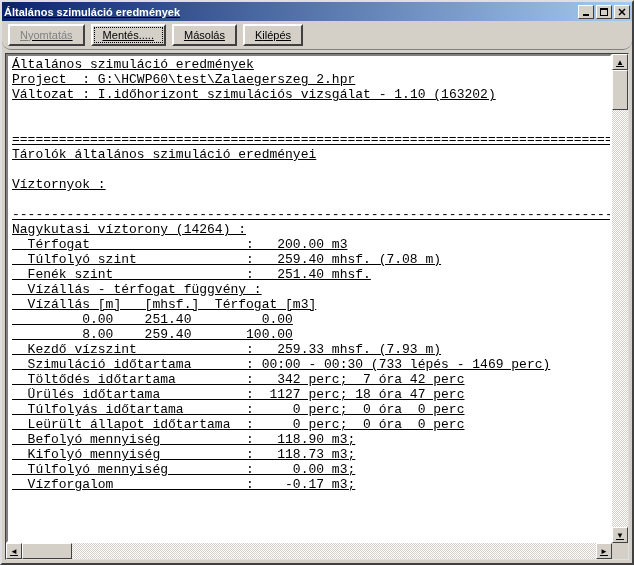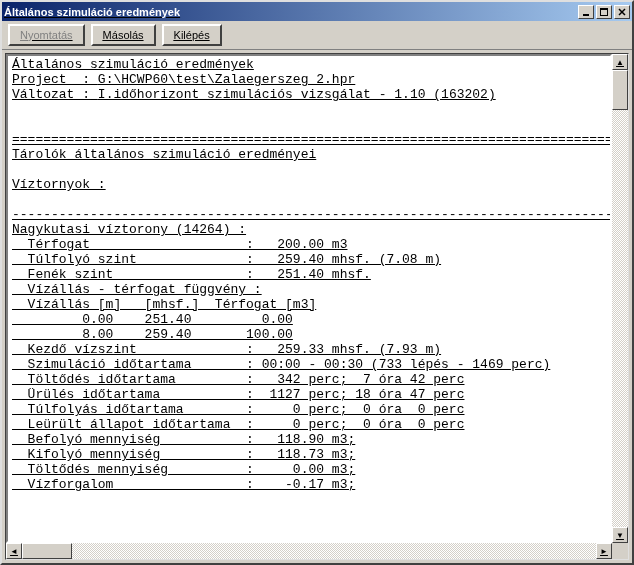--- a/index.html
+++ b/index.html
@@ -47,20 +47,21 @@
   justify-content: center;
   color: #000;
   margin-left: 2px;
 }
 .tb-btn:last-child { margin-left: 2px; }
 .toolbar {
   padding: 3px 6px;
   display: flex;
   gap: 6px;
   border-bottom: 1px solid #808080;
+  border-radius: 9px;
 }
 .toolbar-btn {
   height: 22px;
   padding: 0 10px;
   background: #d4d0c8;
   border: 2px solid;
   border-color: #fff #404040 #404040 #fff;
   cursor: pointer;
   font-size: 11px;
   font-family: Tahoma, Arial, sans-serif;
@@ -193,20 +194,21 @@
           <svg width="8" height="8">
             <line x1="1" y1="1" x2="7" y2="7" stroke="#000" stroke-width="1.5"></line>
             <line x1="7" y1="1" x2="1" y2="7" stroke="#000" stroke-width="1.5"></line>
           </svg>
         </div>
     </div>
   </div>
 
   <div class="toolbar">
     <button class="toolbar-btn disabled"><span class="mn">N</span>yomtatás</button>
+    <button class="toolbar-btn focused"><span class="mn">M</span>entés.....</button>
     <button class="toolbar-btn"><span class="mn">M</span>ásolás</button>
     <button class="toolbar-btn"><span class="mn">K</span>ilépés</button>
   </div>
 
   <div class="content-wrap">
     <div class="inner-wrap">
       <div class="upper-row">
         <div class="content-area">
 <div class="text-content"><span>Általános szimuláció eredmények</span>
 <span>Project  :</span> <span>G:\HCWP60\test\Zalaegerszeg_2.hpr</span>
@@ -228,21 +230,21 @@
 <span>         0.00    251.40         0.00</span>
 <span>         8.00    259.40       100.00</span>
 <span>  Kezdő vízszint              :   259.33 mhsf. (7.93 m)</span>
 <span>  Szimuláció időtartama       : 00:00 - 00:30 (733 lépés - 1469 perc)</span>
 <span>  Töltődés időtartama         :   342 perc;  7 óra 42 perc</span>
 <span>  Ürülés időtartama           :  1127 perc; 18 óra 47 perc</span>
 <span>  Túlfolyás időtartama        :     0 perc;  0 óra  0 perc</span>
 <span>  Leürült állapot időtartama  :     0 perc;  0 óra  0 perc</span>
 <span>  Befolyó mennyiség           :   118.90 m3;</span>
 <span>  Kifolyó mennyiség           :   118.73 m3;</span>
-<span>  Töltődés mennyiség          :     0.00 m3;</span>
+<span>  Túlfolyó mennyiség          :     0.00 m3;</span>
 <span>  Vízforgalom                 :    -0.17 m3;</span>
 </div>
         </div>
         <div class="vscroll">
           <div class="scroll-btn">▲</div>
           <div class="scroll-track">
             <div class="scroll-thumb"></div>
           </div>
           <div class="scroll-btn">▼</div>
         </div>

